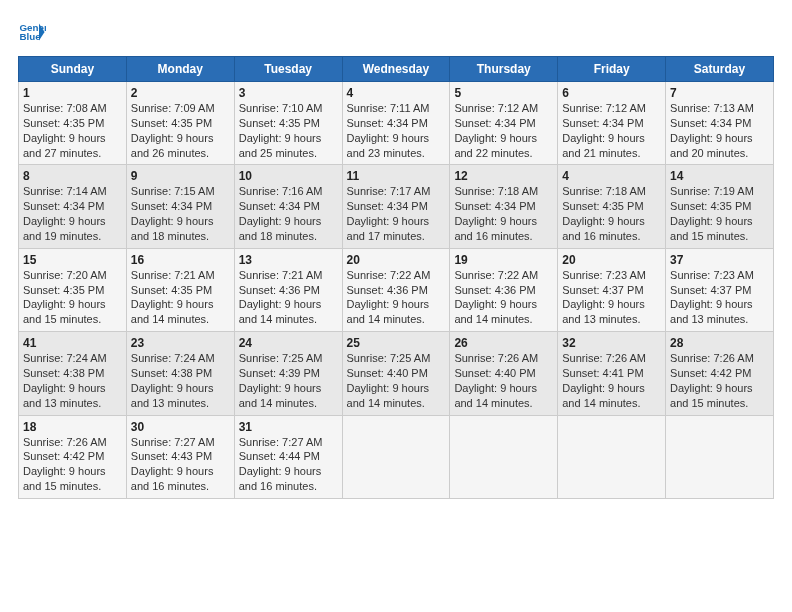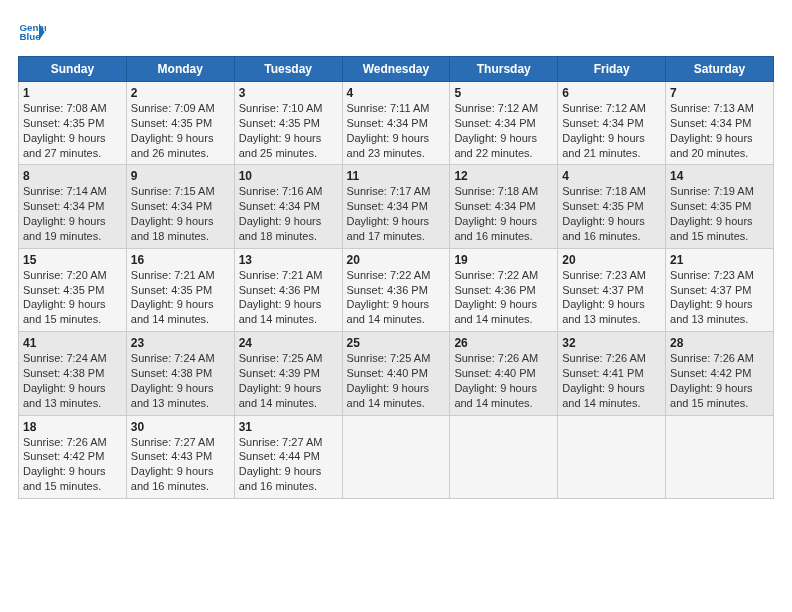--- a/index.html
+++ b/index.html
@@ -142,21 +142,21 @@
           <td><span class="day-num">4</span><span class="day-info">Sunrise: 7:18 AM<br>Sunset: 4:35 PM<br>Daylight: 9 hours and 16 minutes.</span></td>
           <td><span class="day-num">14</span><span class="day-info">Sunrise: 7:19 AM<br>Sunset: 4:35 PM<br>Daylight: 9 hours and 15 minutes.</span></td>
         </tr>
         <tr>
           <td><span class="day-num">15</span><span class="day-info">Sunrise: 7:20 AM<br>Sunset: 4:35 PM<br>Daylight: 9 hours and 15 minutes.</span></td>
           <td><span class="day-num">16</span><span class="day-info">Sunrise: 7:21 AM<br>Sunset: 4:35 PM<br>Daylight: 9 hours and 14 minutes.</span></td>
           <td><span class="day-num">13</span><span class="day-info">Sunrise: 7:21 AM<br>Sunset: 4:36 PM<br>Daylight: 9 hours and 14 minutes.</span></td>
           <td><span class="day-num">20</span><span class="day-info">Sunrise: 7:22 AM<br>Sunset: 4:36 PM<br>Daylight: 9 hours and 14 minutes.</span></td>
           <td><span class="day-num">19</span><span class="day-info">Sunrise: 7:22 AM<br>Sunset: 4:36 PM<br>Daylight: 9 hours and 14 minutes.</span></td>
           <td><span class="day-num">20</span><span class="day-info">Sunrise: 7:23 AM<br>Sunset: 4:37 PM<br>Daylight: 9 hours and 13 minutes.</span></td>
-          <td><span class="day-num">21</span><span class="day-info">Sunrise: 7:23 AM<br>Sunset: 4:37 PM<br>Daylight: 9 hours and 13 minutes.</span></td>
+          <td><span class="day-num">37</span><span class="day-info">Sunrise: 7:23 AM<br>Sunset: 4:37 PM<br>Daylight: 9 hours and 13 minutes.</span></td>
         </tr>
         <tr>
           <td><span class="day-num">41</span><span class="day-info">Sunrise: 7:24 AM<br>Sunset: 4:38 PM<br>Daylight: 9 hours and 13 minutes.</span></td>
           <td><span class="day-num">23</span><span class="day-info">Sunrise: 7:24 AM<br>Sunset: 4:38 PM<br>Daylight: 9 hours and 13 minutes.</span></td>
           <td><span class="day-num">24</span><span class="day-info">Sunrise: 7:25 AM<br>Sunset: 4:39 PM<br>Daylight: 9 hours and 14 minutes.</span></td>
           <td><span class="day-num">25</span><span class="day-info">Sunrise: 7:25 AM<br>Sunset: 4:40 PM<br>Daylight: 9 hours and 14 minutes.</span></td>
           <td><span class="day-num">26</span><span class="day-info">Sunrise: 7:26 AM<br>Sunset: 4:40 PM<br>Daylight: 9 hours and 14 minutes.</span></td>
           <td><span class="day-num">32</span><span class="day-info">Sunrise: 7:26 AM<br>Sunset: 4:41 PM<br>Daylight: 9 hours and 14 minutes.</span></td>
           <td><span class="day-num">28</span><span class="day-info">Sunrise: 7:26 AM<br>Sunset: 4:42 PM<br>Daylight: 9 hours and 15 minutes.</span></td>
         </tr>

